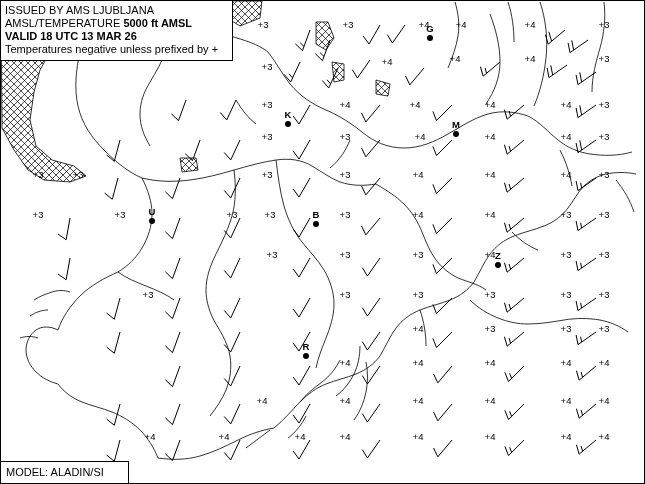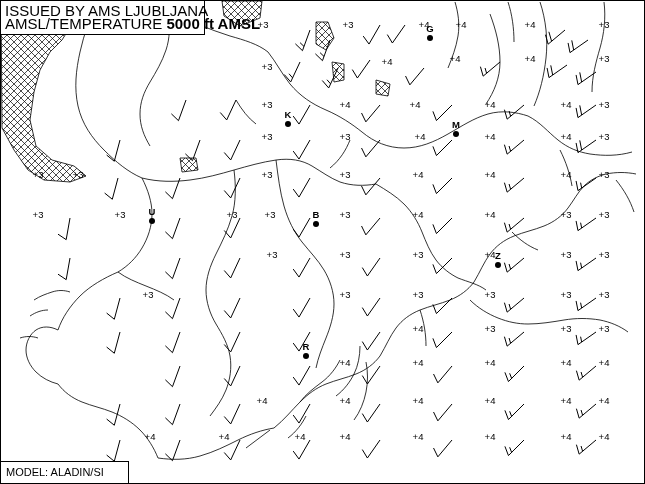--- a/index.html
+++ b/index.html
@@ -1,24 +1,24 @@
 <!DOCTYPE html>
 <html><head>
 <meta charset="utf-8">
 <style>
   html,body{margin:0;padding:0;background:#fff;}
   body{font-family:"Liberation Sans", sans-serif;}
   #app{position:relative;width:645px;height:484px;background:#ffffff;overflow:hidden;}
   #map-frame{position:absolute;left:0;top:0;width:645px;height:484px;border:1px solid #000;box-sizing:border-box;}
   svg.layer{position:absolute;left:0;top:0;width:645px;height:484px;}
   .legend-box{
-    position:absolute;left:1px;top:1px;width:204px;
+    position:absolute;left:1px;top:1px;width:232px;
     background:#fff;border:1px solid #000;border-left:none;border-top:none;
     padding:3px 4px 4px 4px;box-sizing:border-box;
-    font-size:15px;line-height:13px;color:#000;
+    font-size:11px;line-height:13px;color:#000;
   }
   .legend-box div{white-space:nowrap;}
   .legend-box .b{font-weight:bold;}
   .model-box{
     position:absolute;left:1px;bottom:1px;width:128px;height:22px;
     background:#fff;border:1px solid #000;border-left:none;border-bottom:none;
     box-sizing:border-box;font-size:11px;line-height:20px;padding-left:5px;color:#000;
   }
   .temp{font-size:9.5px;fill:#000;font-family:"Liberation Sans", sans-serif;}
   .city-lbl{font-size:9.5px;fill:#000;font-family:"Liberation Sans", sans-serif;font-weight:bold;}
@@ -604,19 +604,21 @@
       </g>
       <g>
         <circle cx="306" cy="356" r="3" fill="#000"></circle>
         <text x="306" y="350" class="city-lbl" text-anchor="middle">R</text>
       </g>
     </svg>
 
   <div class="legend-box">
     <div>ISSUED BY AMS LJUBLJANA</div>
     <div><span>AMSL/TEMPERATURE </span><span class="b">5000 ft AMSL</span></div>
+    <div class="b">VALID 18 UTC 13 MAR 26</div>
+    <div>Temperatures negative unless prefixed by +</div>
   </div>
 
   <div class="model-box">
     <span>MODEL: ALADIN/SI</span>
   </div>
 
 </div>
 
 </body></html>

